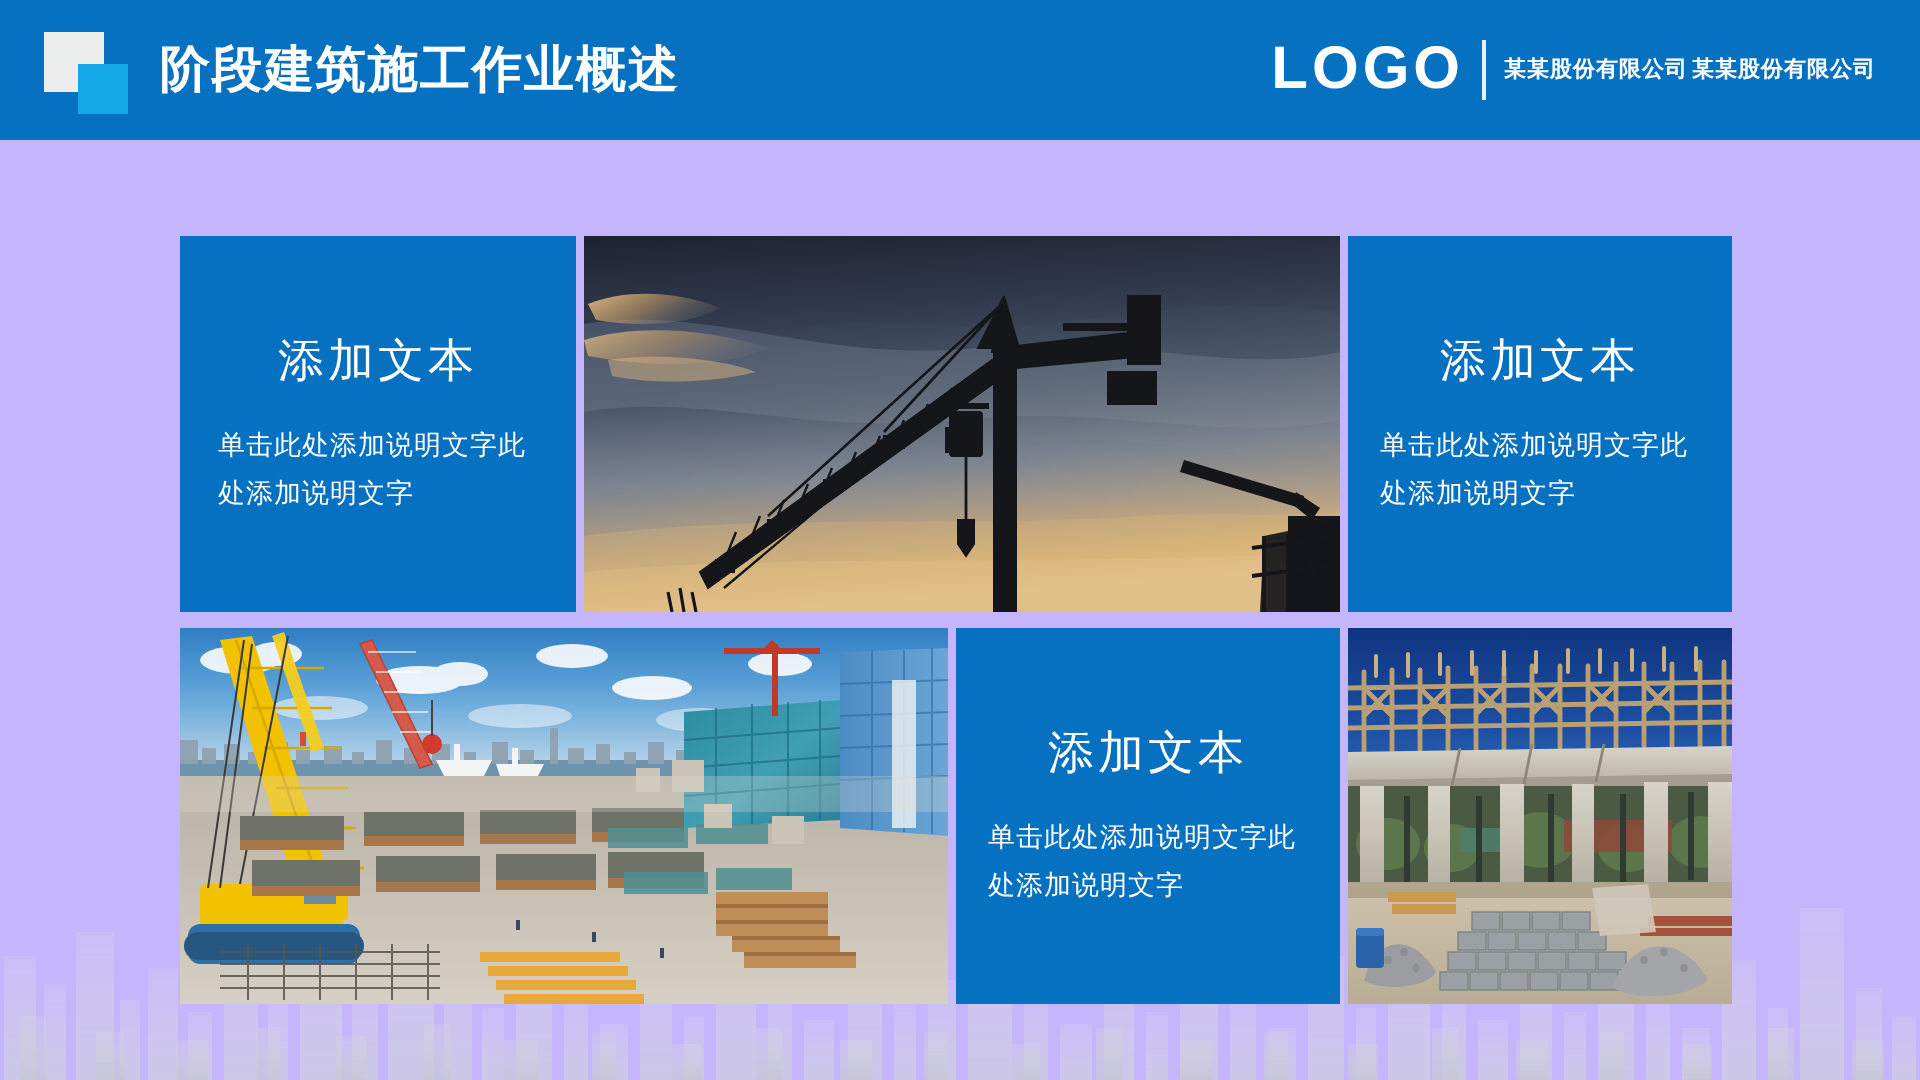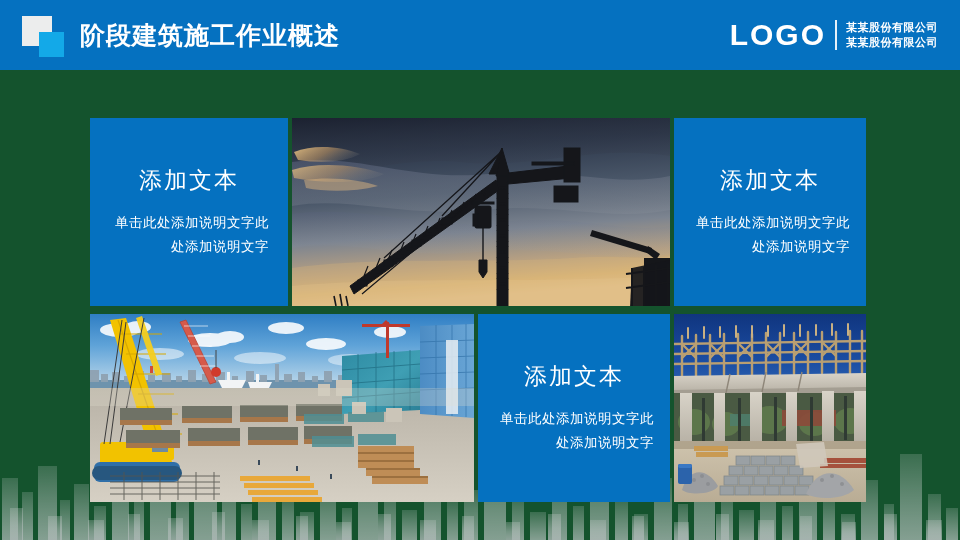--- a/index.html
+++ b/index.html
@@ -15,21 +15,21 @@
     background: #f0f0f0;
     position: relative;
   }
 
   
   .slide {
     position: absolute;
     inset: 0;
     width: 960px;
     height: 540px;
-    background: #14532d;
+    background: #c4b5fd;
     overflow: hidden;
   }
 
   
   .skyline {
     position: absolute;
     left: 0;
     bottom: 0;
     width: 960px;
     height: 120px;
@@ -98,21 +98,21 @@
     line-height: 34px;
   }
   .brand-divider {
     width: 2px;
     height: 30px;
     background: #ffffff;
     opacity: .9;
   }
   .brand-lines {
     display: flex;
-    flex-direction: column;
+    flex-direction: row;
     justify-content: center;
     gap: 2px;
   }
   .brand-lines span {
     font-size: 11px;
     font-weight: bold;
     line-height: 13px;
     color: #ffffff;
     letter-spacing: .5px;
     white-space: nowrap;
@@ -138,21 +138,21 @@
     line-height: 30px;
     color: #ffffff;
     letter-spacing: 2px;
     margin-bottom: 16px;
     white-space: nowrap;
   }
   .tile-body {
     font-size: 13.5px;
     line-height: 24px;
     color: #ffffff;
-    text-align: right;
+    text-align: left;
     letter-spacing: .5px;
     max-width: 160px;
   }
 
   
   #tile-left-text   { left: 90px;  top: 118px; width: 198px; height: 188px; }
   #tile-top-photo   { left: 292px; top: 118px; width: 378px; height: 188px; }
   #tile-right-text  { left: 674px; top: 118px; width: 192px; height: 188px; }
   #tile-bottom-left { left: 90px;  top: 314px; width: 384px; height: 188px; }
   #tile-mid-text    { left: 478px; top: 314px; width: 192px; height: 188px; }

